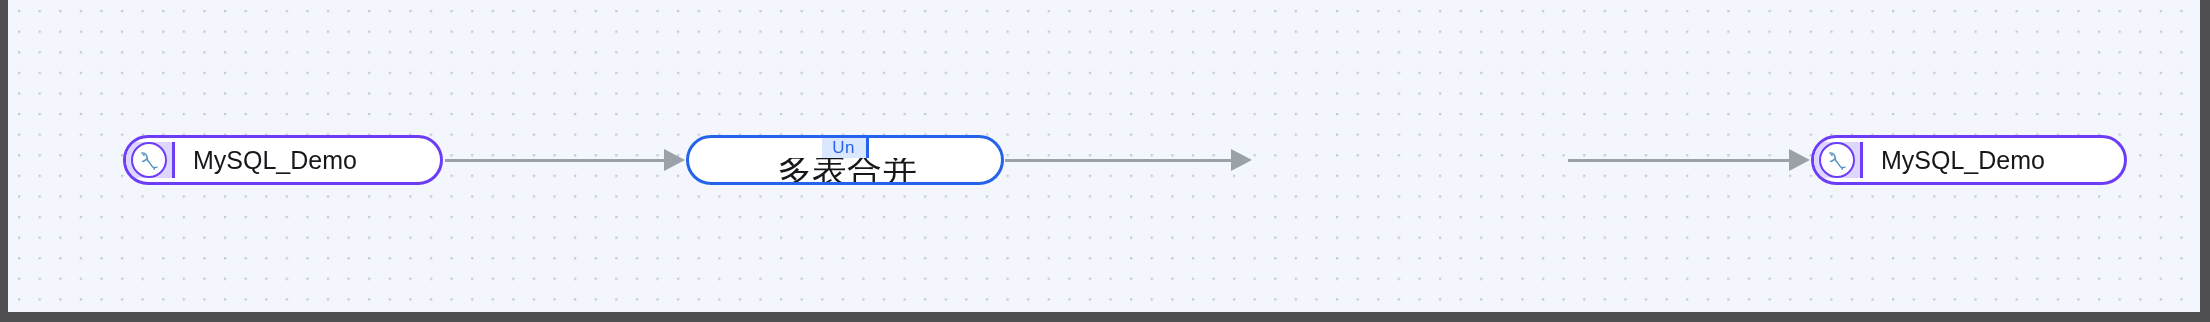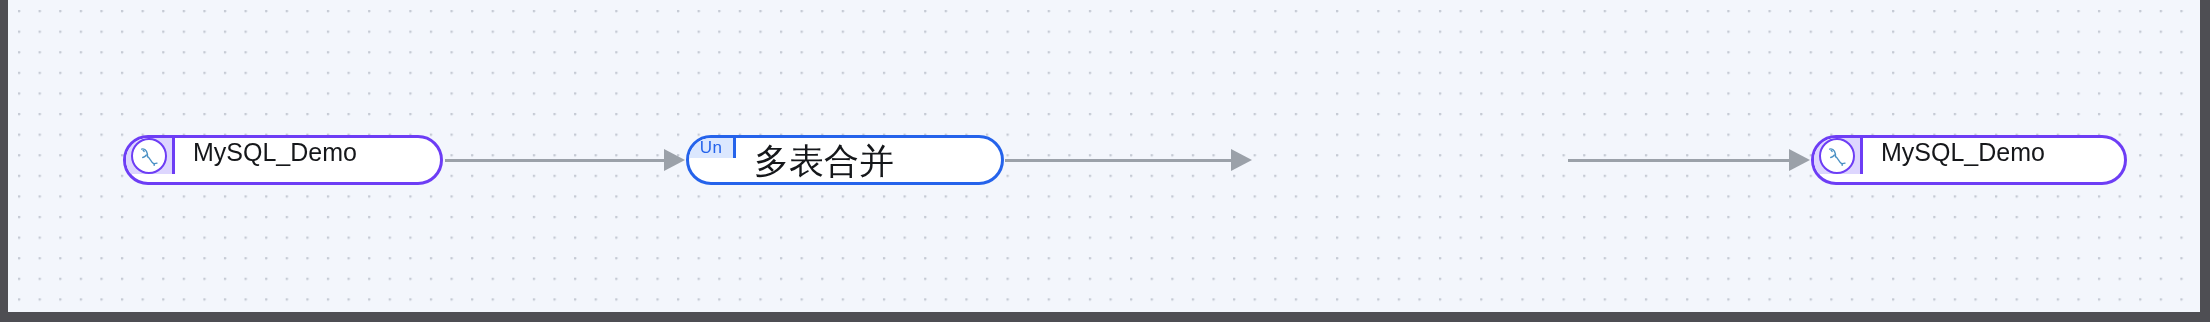--- a/index.html
+++ b/index.html
@@ -60,21 +60,21 @@
     border-left: 21px solid #9ba1a9;
   }
 
   
   .node {
     position: absolute;
     top: 135px;
     height: 50px;
     box-sizing: border-box;
     display: flex;
-    align-items: flex-start;
+    align-items: center;
     border-radius: 26px;
     border: 3px solid #2563eb;
     background: #ffffff;
     overflow: hidden;
   }
   .node.purple {
     border-color: #6d3df5;
   }
 
   .node-badge {
@@ -152,21 +152,21 @@
             <path d="M17.1 19.1c-.5.4-.6 1-.3 1.5"></path>
             <path d="M19.4 18.6c-.8.1-1.6.3-2.3.5"></path>
             <path d="M6.6 6.9c.5 0 .9.4.9.9"></path>
             <path d="M9.6 11.1c-.9 1.1-2.1 1.9-3.4 2.3"></path>
           </svg>
         </span>
       </div>
       <div class="node-label">MySQL_Demo</div>
     </div>
 
-    <div class="node" style="left:678px;width:318px;">
+    <div class="node" style="left:678px;width:318px;flex-direction:column;">
       <div class="node-badge">Un</div>
       <div class="node-label cjk">多表合并</div>
     </div>
 
 
     <div class="node purple" style="left:1803px;width:316px;">
       <div class="node-badge">
         <span class="node-icon-wrap">
           <svg width="26" height="26" viewBox="0 0 24 24" fill="none" stroke="#4a90c4" stroke-width="1.25" stroke-linecap="round" stroke-linejoin="round">
             <path d="M5.2 5.6c1.9-.5 3.6.4 4.5 2.1.8 1.5 1 3.2.9 4.9"></path>

